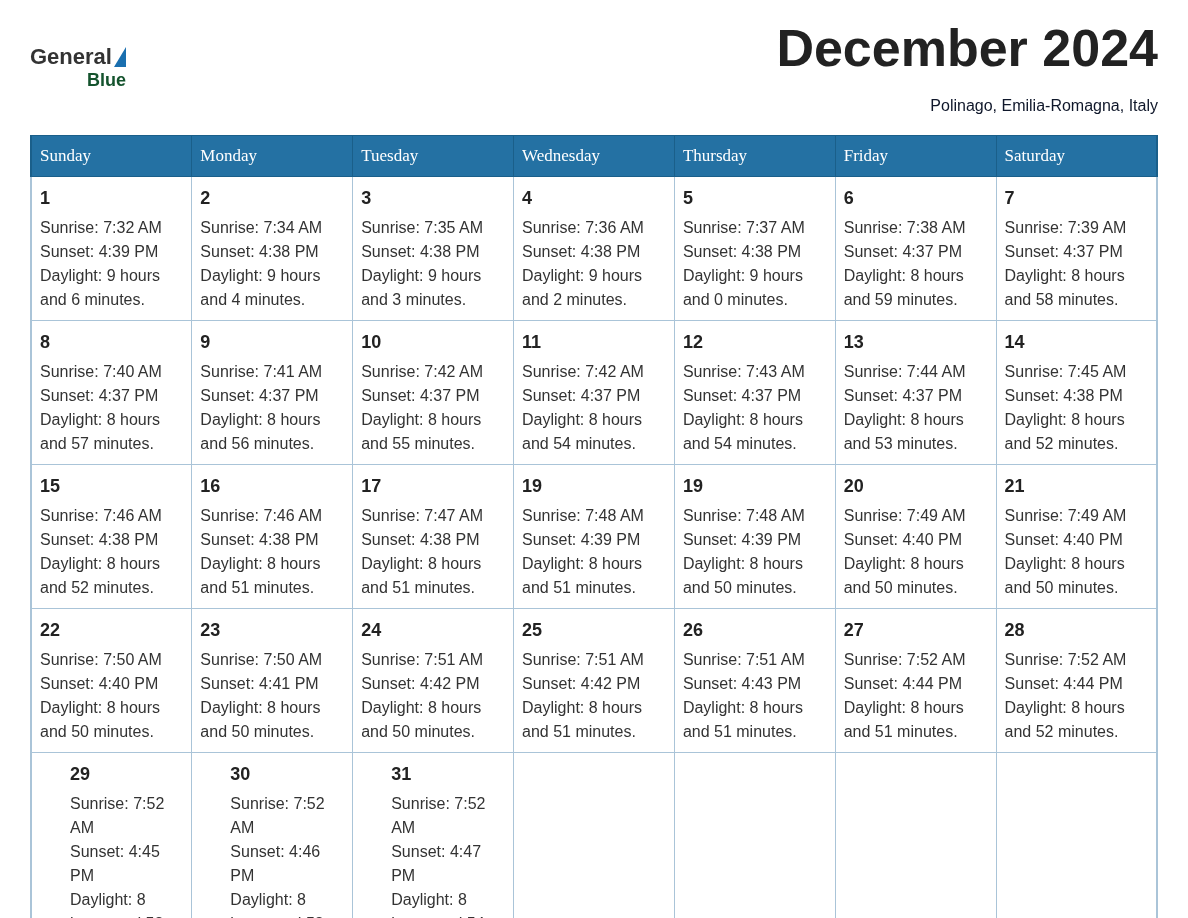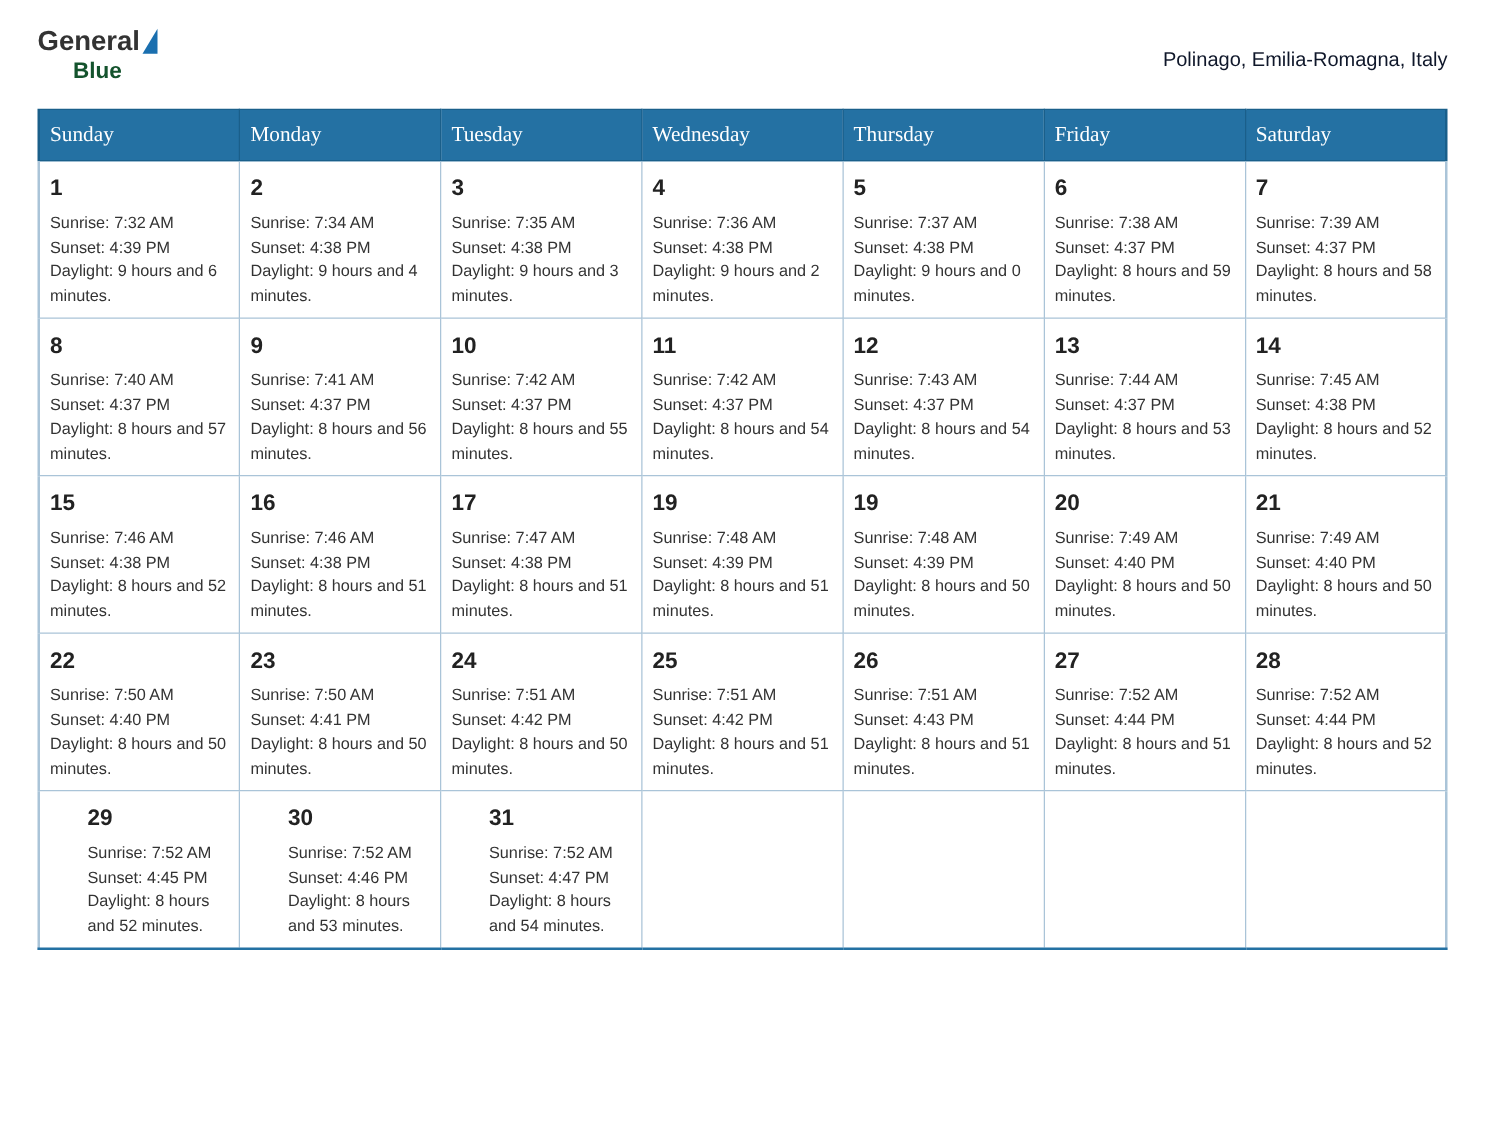--- a/index.html
+++ b/index.html
@@ -22,21 +22,22 @@
       color: #333;
     }
     .logo-text-blue {
       font-size: 18px;
       font-weight: bold;
       color: #14532d;
     }
     .logo-wrapper {
       display: flex;
       flex-direction: column;
-      align-items: center;
+      align-items: flex-end;
+      margin-top: 24px;
     }
     .logo-row {
       display: flex;
       align-items: center;
     }
     .title-section {
       text-align: right;
     }
     .month-title {
       font-size: 52px;
@@ -74,21 +75,21 @@
       height: 110px;
     }
     tbody tr td .day-number {
       font-size: 18px;
       font-weight: bold;
       color: #222;
       display: block;
       margin-bottom: 4px;
     }
     tbody tr td .day-info {
-      font-size: 13px;
+      font-size: 16px;
       color: #333;
     }
     tbody tr:last-child td {
       border-bottom: 2px solid #2471a3;
       padding-left: 38px;
     }
     thead tr th:first-child {
       border-left: 2px solid #1a5f8a;
     }
     thead tr th:last-child {
@@ -120,20 +121,21 @@
   <div class="logo-wrapper">
     <div class="logo-row">
       <span class="logo-text-general">General</span>
       <span class="logo-triangle"></span>
     </div>
     <div class="logo-row">
       <span class="logo-text-blue">Blue</span>
     </div>
   </div>
   <div class="title-section">
+    <div class="month-title">December 2024</div>
     <div class="location-subtitle">Polinago, Emilia-Romagna, Italy</div>
   </div>
 </div>
 
 <table>
   <thead>
     <tr>
       <th>Sunday</th>
       <th>Monday</th>
       <th>Tuesday</th>

